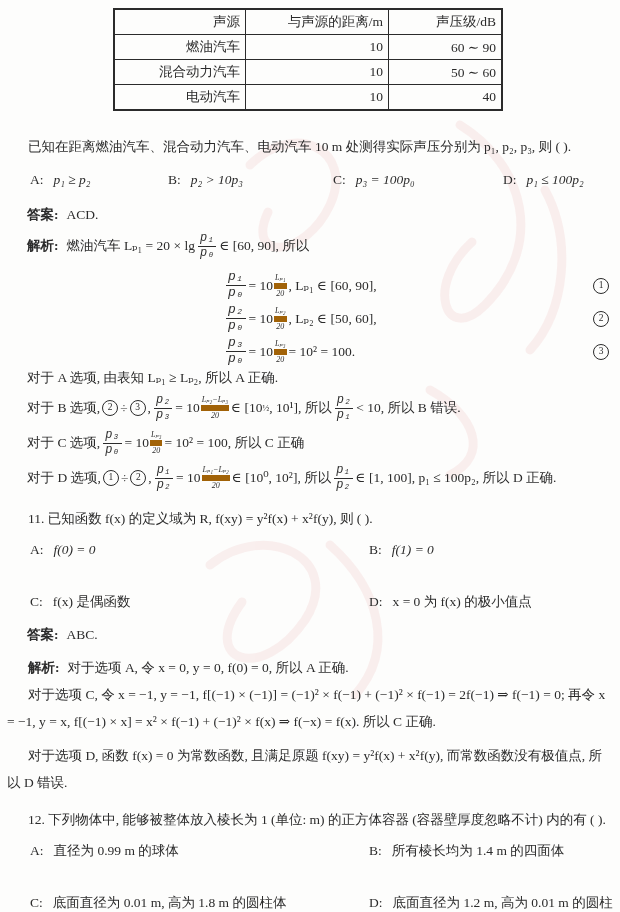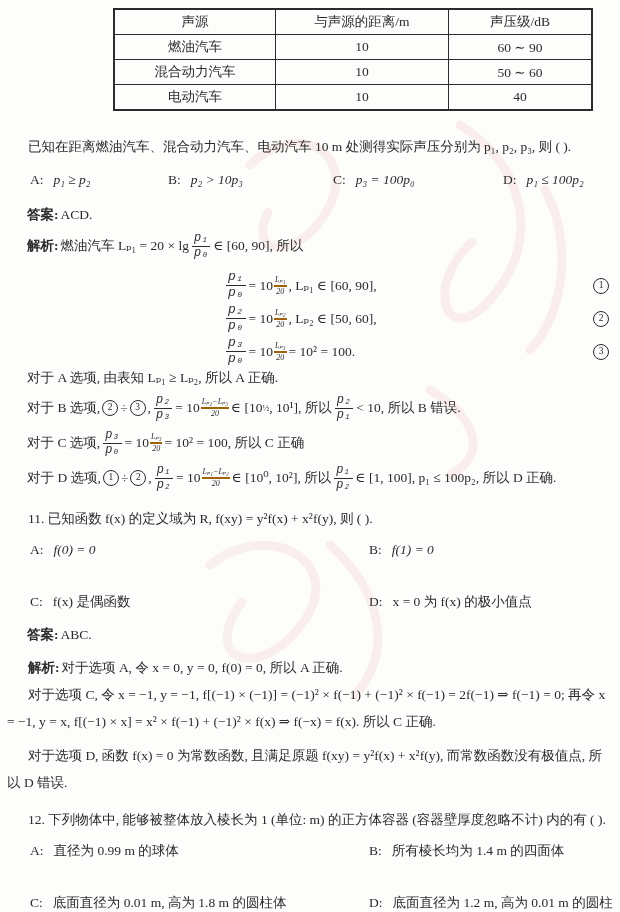--- a/index.html
+++ b/index.html
@@ -9,43 +9,43 @@
     font-family:"Liberation Serif","DejaVu Serif","DejaVu Sans",serif;
     font-size:13.5px;
     position:relative;
   }
   .wm{position:absolute;top:0;left:0;z-index:0;pointer-events:none;}
   .content{position:relative;z-index:1;padding:8px 7px 0 7px;}
 
   
   table.tbl{border-collapse:collapse;margin-left:106px;border:2px solid #2b2b2b;}
   table.tbl th,table.tbl td{
-    border:1px solid #2b2b2b;text-align:center;vertical-align:middle;
-    font-weight:normal;height:24px;padding:0 20px;font-size:13.5px;
+    border:1px solid #2b2b2b;text-align:right;vertical-align:middle;
+    font-weight:normal;height:24px;padding:0 5px;font-size:13.5px;
   }
   .c1{width:120px;} .c2{width:132px;} .c3{width:102px;}
 
   
   .para{margin:0;line-height:20px;}
   .indent{padding-left:21px;}
   .ind20{padding-left:20px;}
   .hang{text-indent:21px;line-height:27px;}
-  .blabel{font-weight:bold;margin-right:2px;}
+  .blabel{font-weight:bold;margin-right:8px;}
   .it{font-style:italic;}
 
   
   .fr{display:inline-flex;flex-direction:column;align-items:center;
       vertical-align:middle;margin:0 3px;font-style:italic;
       font-size:12px;line-height:1.15;font-family:Liberation Mono, monospace;}
   .fr>.n{border-bottom:1px solid #2b2b2b;padding:0 2px;}
   .fr>.d{padding:0 2px;}
   .supfr{display:inline-flex;flex-direction:column;align-items:center;
       vertical-align:7px;margin:0 2px 0 1px;font-style:italic;
       font-size:8px;line-height:1.25;}
-  .supfr>.n{border-bottom:2px solid #a16207;padding:0 1px;}
+  .supfr>.n{border-bottom:6px solid #a16207;padding:0 1px;}
   .circ{display:inline-flex;width:14px;height:14px;border:1px solid #2b2b2b;
       border-radius:50%;align-items:center;justify-content:center;
       font-size:9.5px;line-height:1;vertical-align:-2px;margin:0 2px;}
   sup.half{font-size:9px;vertical-align:5px;}
 
   
   .optrow4{margin-top:13px;padding-left:23px;line-height:20px;}
   .optrow4 .opt{display:inline-block;vertical-align:top;}
   .ow1{width:138px;} .ow2{width:165px;} .ow3{width:170px;}
   .olab{margin-right:10px;}

